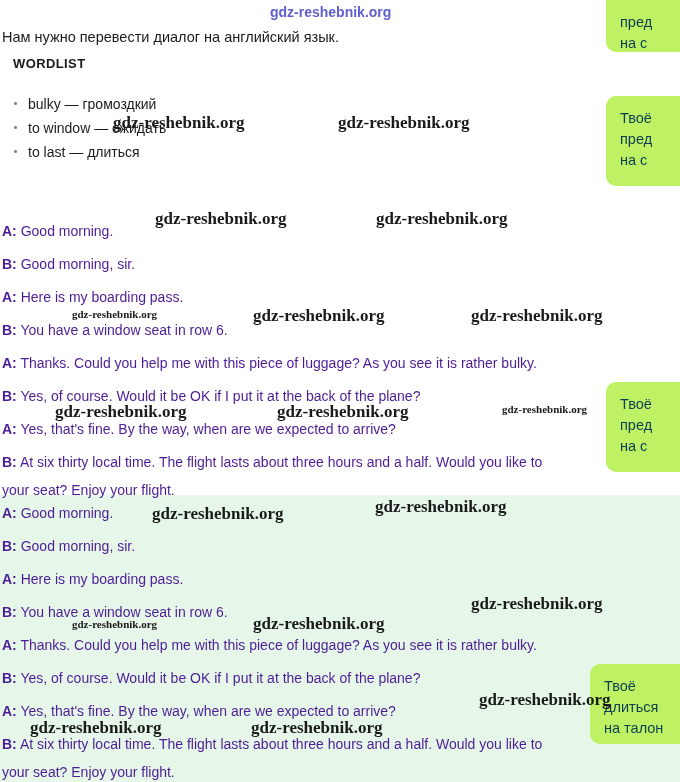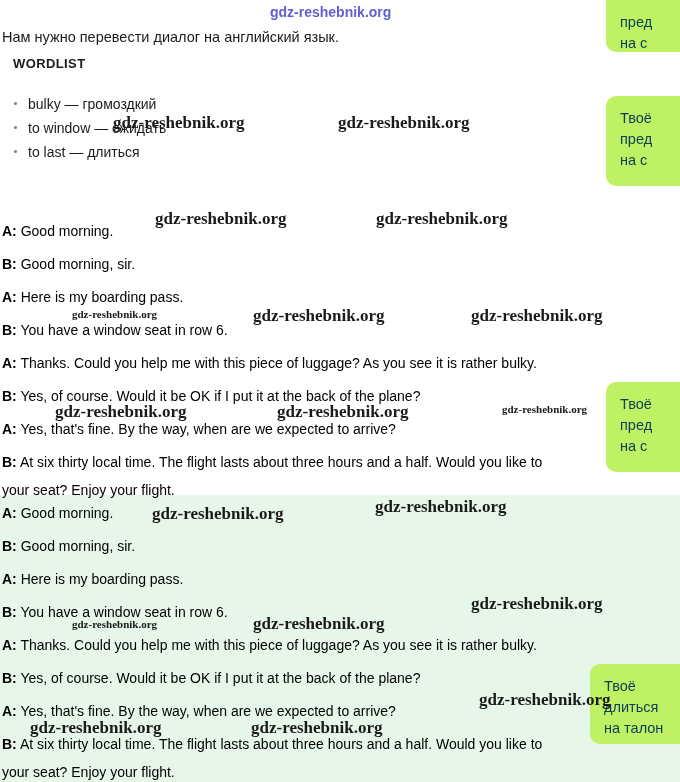--- a/index.html
+++ b/index.html
@@ -84,21 +84,21 @@
     left: 2px;
     width: 640px;
   }
   .dialog.first { top: 222px; }
   .dialog.second { top: 504px; }
 
   .line {
     font-size: 14px;
     line-height: 18px;
     margin-bottom: 15px;
-    color: #000000;
+    color: #4c1d95;
   }
   .line .spk {
     font-weight: bold;
   }
   .line.wrap {
     margin-bottom: 10px;
   }
 
   
   .card {

